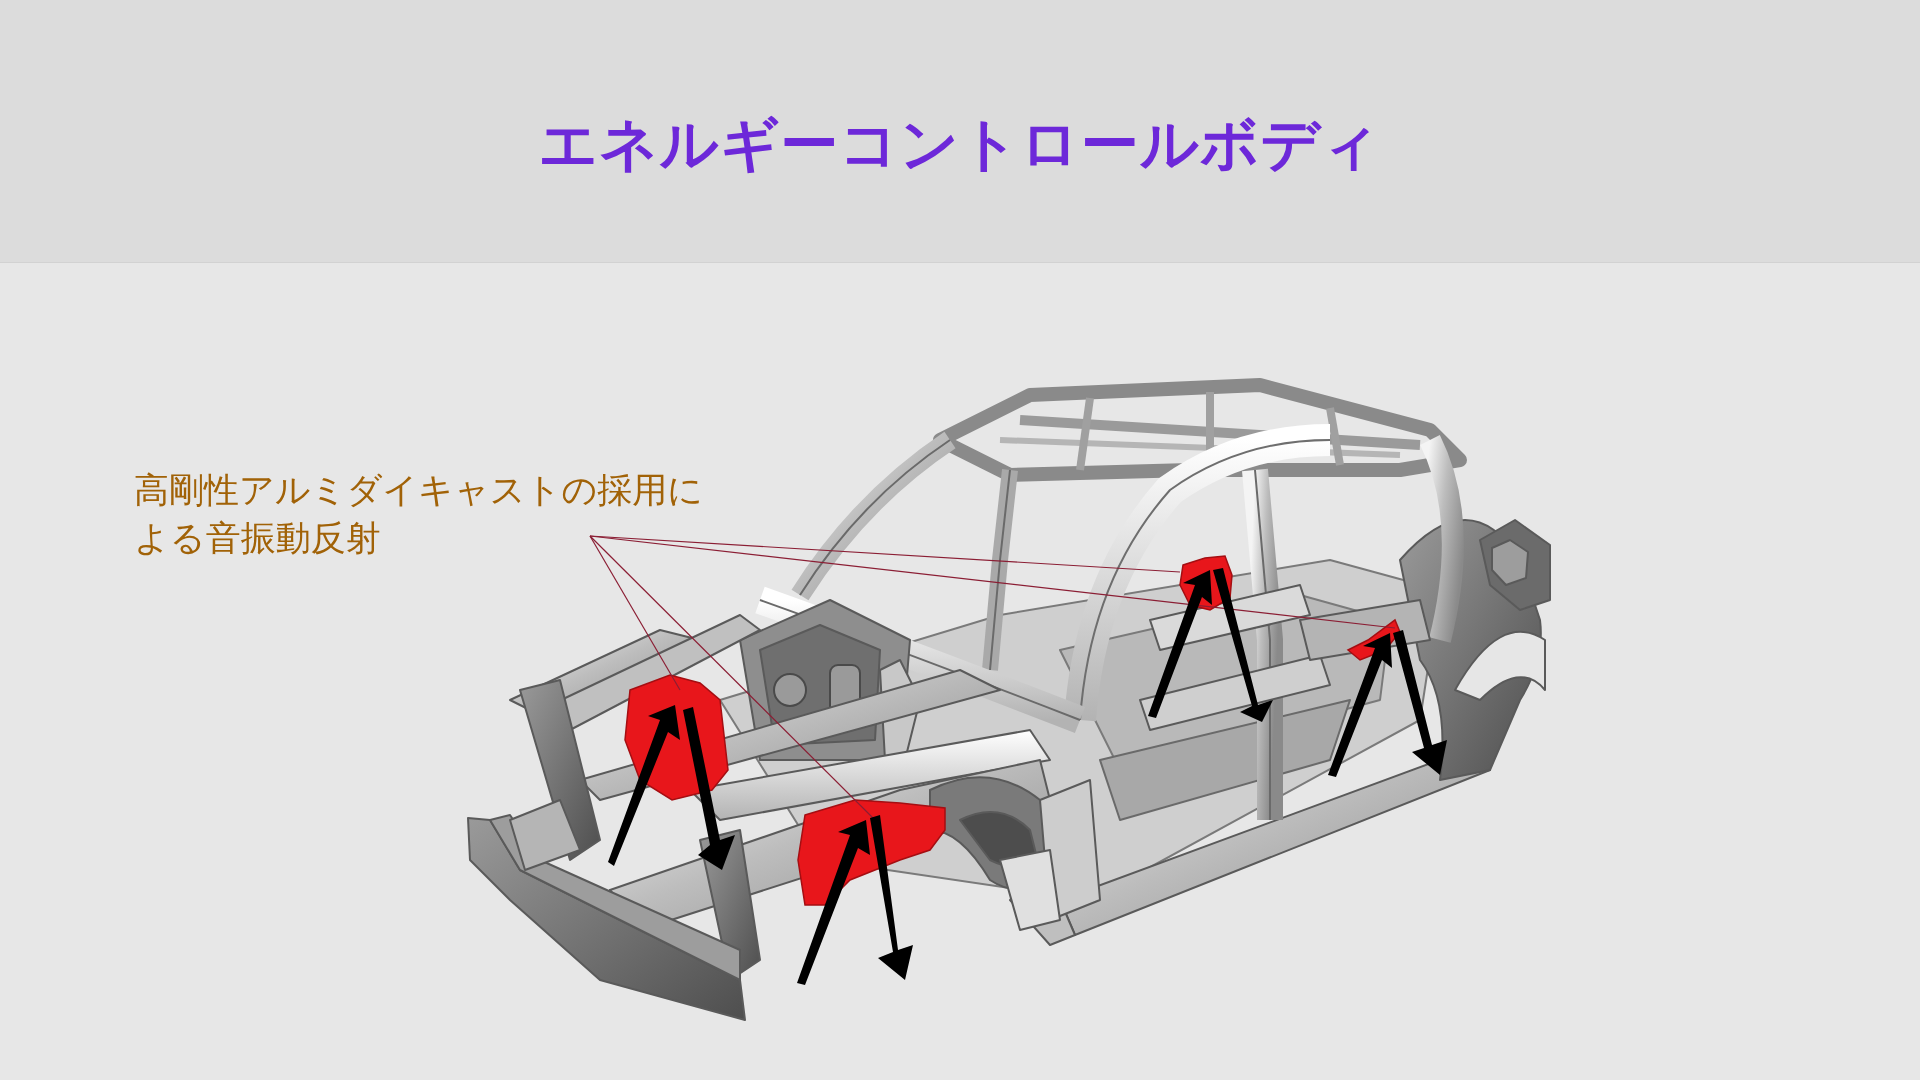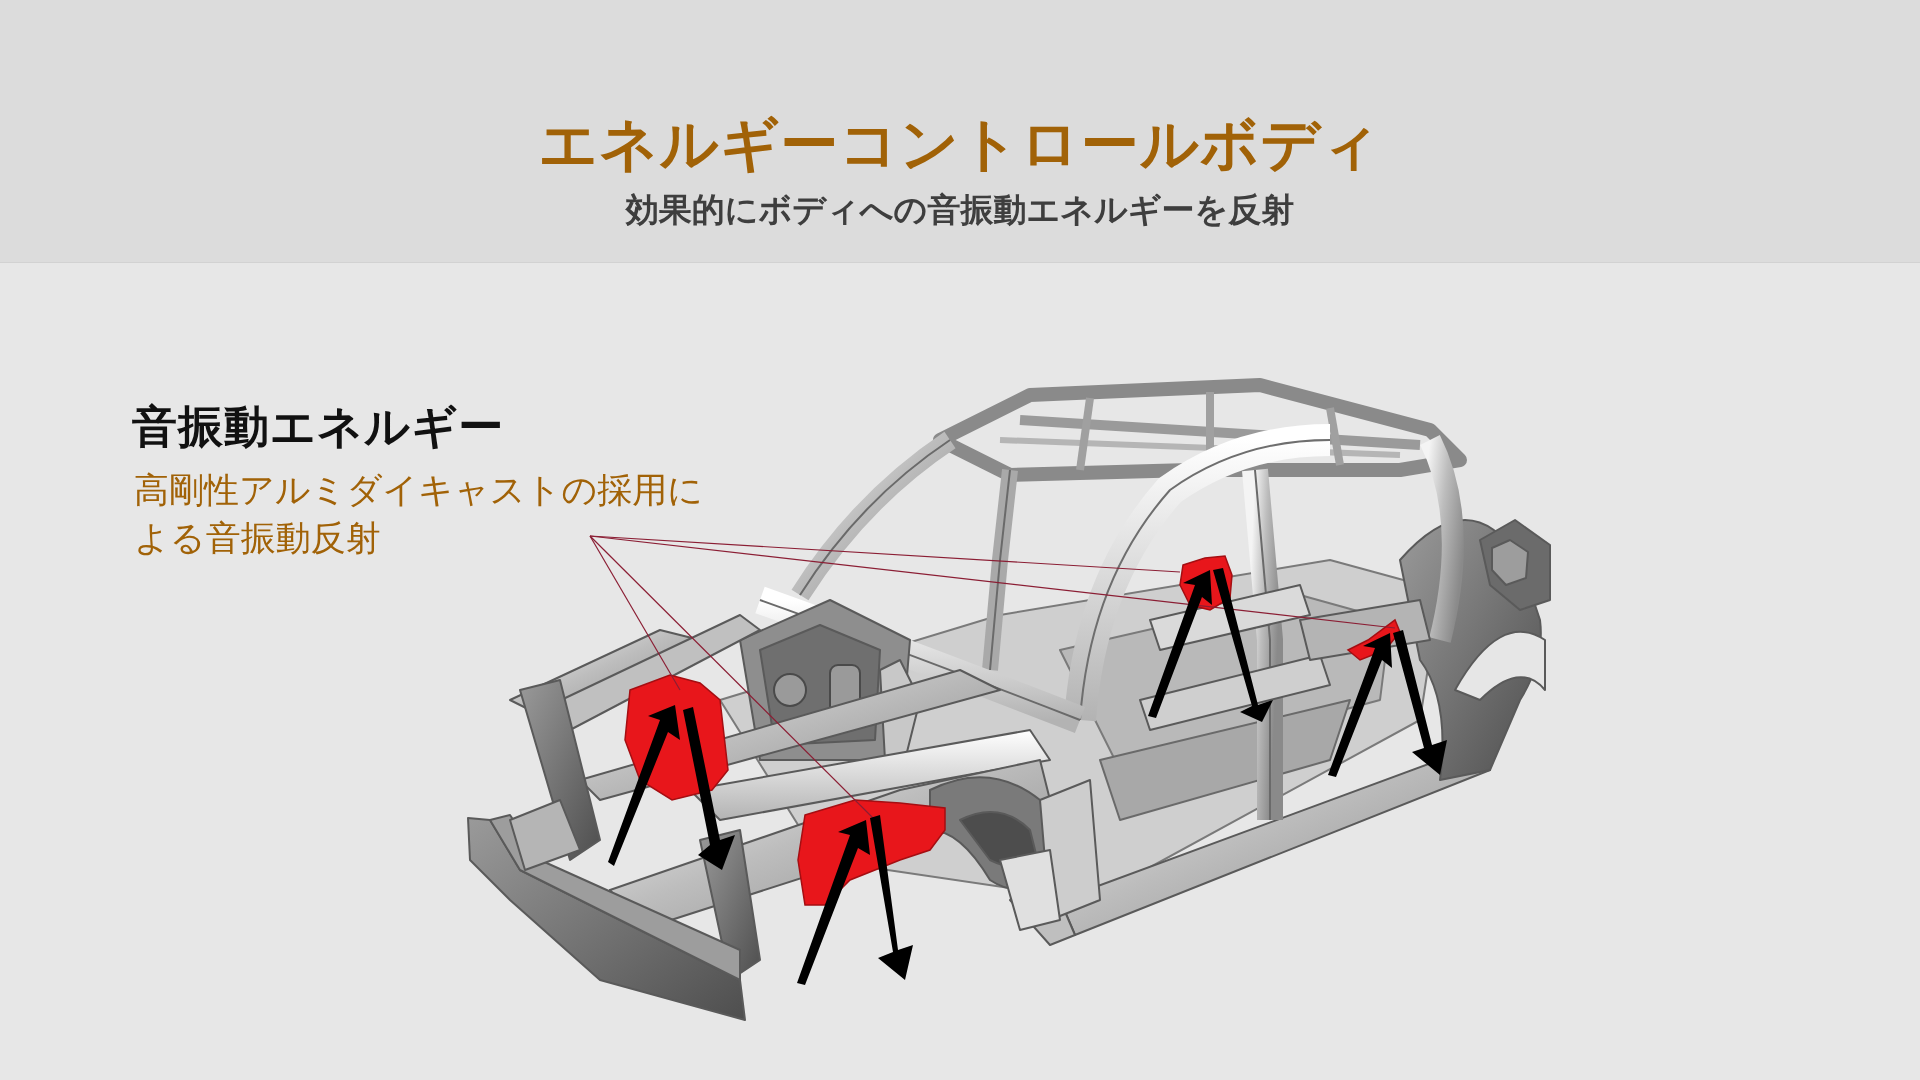--- a/index.html
+++ b/index.html
@@ -26,21 +26,21 @@
       border-bottom: 1px solid #d2d2d2;
     }
     .title {
       position: absolute;
       left: 0;
       top: 108px;
       width: 1920px;
       text-align: center;
       font-size: 58px;
       font-weight: bold;
-      color: #a16207;
+      color: #6d28d9;
       letter-spacing: 1px;
       line-height: 72px;
     }
     .subtitle {
       position: absolute;
       left: 0;
       top: 188px;
       width: 1920px;
       text-align: center;
       font-size: 33px;
@@ -75,23 +75,21 @@
     }
   </style>
 </head>
 <body>
 
 <div class="slide">
 
   <div class="header-band"></div>
 
   <div class="title">エネルギーコントロールボディ</div>
-  <div class="subtitle">効果的にボディへの音振動エネルギーを反射</div>
-
-  <div class="section-heading">音振動エネルギー</div>
+
   <div class="section-desc">高剛性アルミダイキャストの採用による音振動反射</div>
 
   <svg class="car-figure" width="1920" height="1080" viewBox="0 0 1920 1080" xmlns="http://www.w3.org/2000/svg">
     <defs>
       <linearGradient id="metal" x1="0" y1="0" x2="1" y2="1">
         <stop offset="0" stop-color="#f4f4f4"></stop>
         <stop offset="0.45" stop-color="#bdbdbd"></stop>
         <stop offset="1" stop-color="#8a8a8a"></stop>
       </linearGradient>
       <linearGradient id="metalDark" x1="0" y1="0" x2="1" y2="1">

